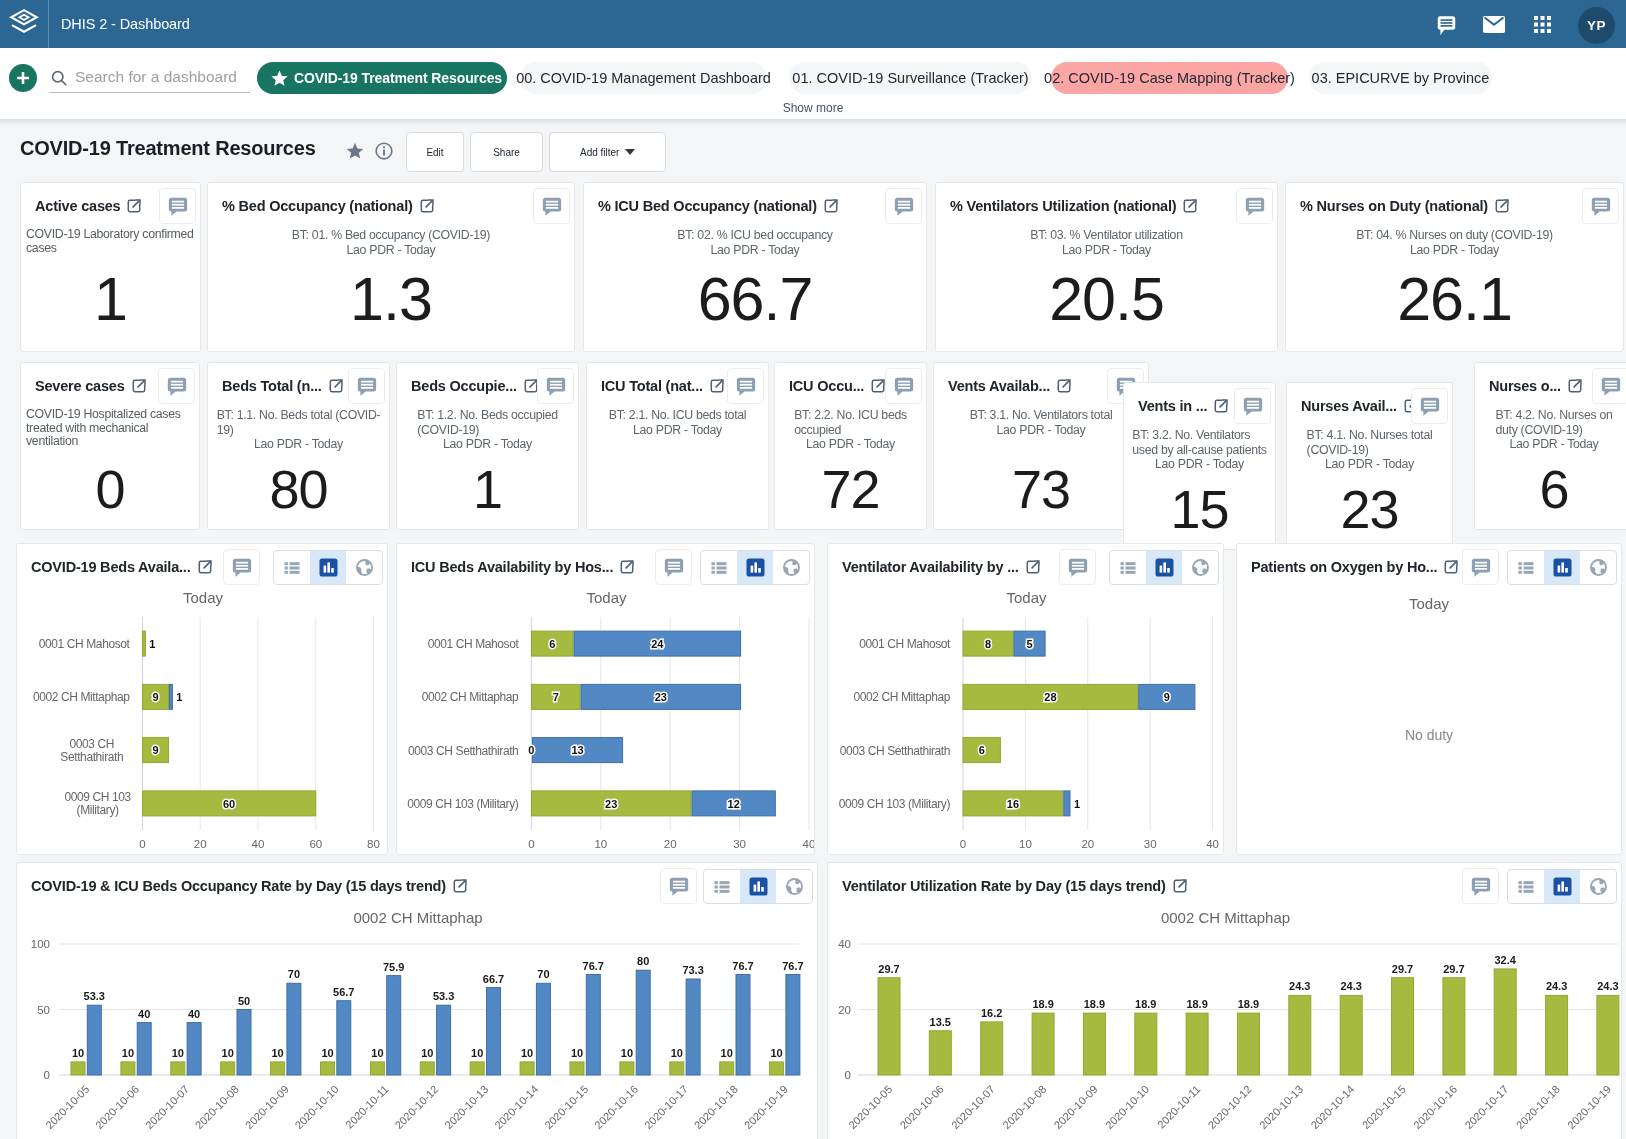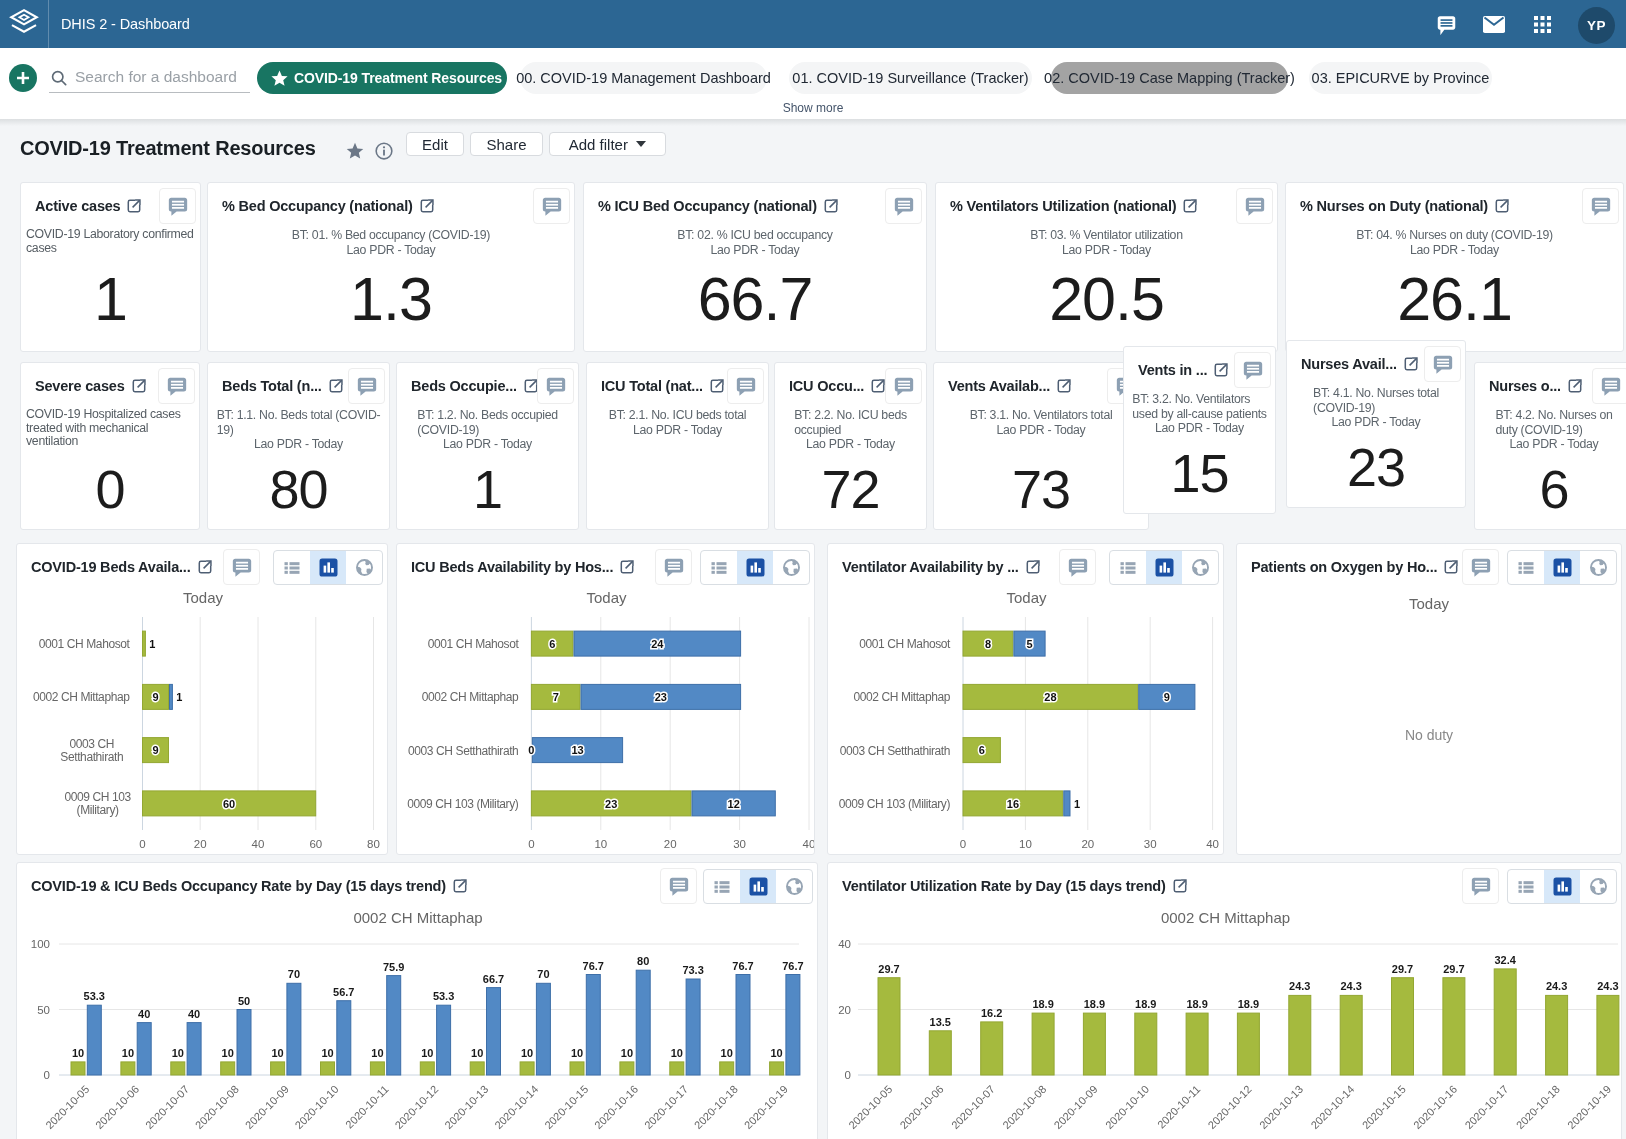--- a/index.html
+++ b/index.html
@@ -9,21 +9,21 @@
 .ct{position:absolute;top:15px;left:14px;font-size:14.5px;font-weight:bold;color:#20262c;white-space:nowrap;letter-spacing:-.2px}
 .ct svg{vertical-align:-2px;margin-left:7px}
 .chatbtn{position:absolute;top:5px;width:37px;height:36px;background:#fff;border:1px solid #ededed;border-radius:4px;display:flex;align-items:center;justify-content:center;box-sizing:border-box}
 .sub{position:absolute;top:45px;left:4px;right:4px;text-align:center;font-size:12.3px;line-height:14.5px;color:#5d656c;letter-spacing:-.3px}
 .sb{display:inline-block;text-align:left}
 .ti{position:absolute;top:45px;left:5px;right:2px;text-align:left;font-size:12.3px;line-height:13.5px;color:#565d63;letter-spacing:-.3px}
 .num{position:absolute;left:0;right:0;text-align:center;color:#1c1c1c;line-height:1;letter-spacing:-1px}
 .tgl{position:absolute;top:6px;height:35px;display:flex;background:#fff;border:1px solid #d9dee3;border-radius:4px;box-sizing:border-box;overflow:hidden}
 .tc{width:36px;display:flex;align-items:center;justify-content:center}
 .on{background:#d7e8f9}
-.btn{position:absolute;top:132px;height:24px;background:#fff;border:1px solid #d8dbdf;border-radius:4px;box-sizing:border-box;font-size:15px;color:#212934;display:flex;align-items:center;justify-content:center}
+.btn{position:absolute;top:132px;height:40px;background:#fff;border:1px solid #d8dbdf;border-radius:4px;box-sizing:border-box;font-size:10px;color:#212934;display:flex;align-items:center;justify-content:center}
 </style></head><body>
 
 <div class="abs" style="left:0;top:0;width:1626px;height:48px;background:#2c6693;border-bottom:1px solid #1c4f77">
  <svg class="abs" style="left:7px;top:7px" width="34" height="34" viewBox="0 0 48 48" fill="none" stroke="#fff">
   <path d="M24 4.5 L42 14.5 L24 24.5 L6 14.5 Z" stroke-width="3"></path>
   <path d="M24 10.8 L30.4 14.5 L24 18.2 L17.6 14.5 Z" stroke-width="2.5"></path>
   <path d="M7 25.5 L24 35 L41 25.5" stroke-width="3"></path>
  </svg>
  <div class="abs" style="left:48px;top:0;width:1px;height:48px;background:rgba(255,255,255,.25)"></div>
  <div class="abs" style="left:61px;top:0;height:48px;display:flex;align-items:center;font-size:14.5px;font-weight:normal;color:#fff;letter-spacing:-.1px">DHIS 2 - Dashboard</div>
@@ -65,21 +65,21 @@
 <div class="abs" style="left:75px;top:68px;font-size:15.5px;color:#9aa0a6">Search for a dashboard</div>
 <div class="abs" style="left:49px;top:92px;width:201px;height:1px;background:#b8bcc0"></div>
 <div class="abs" style="left:257px;top:62px;width:250px;height:32px;border-radius:16px;background:#187562;display:flex;align-items:center">
  <svg style="margin-left:13px" width="19" height="19" viewBox="0 0 24 24" fill="#fff">
       <path d="M12 1.8l3 6.9 7.2.6-5.5 4.9 1.7 7.1L12 17.5l-6.4 3.8 1.7-7.1L1.8 9.3 9 8.7z"></path>
     </svg>
  <div style="flex:1;text-align:center;color:#fff;font-size:14px;font-weight:bold;white-space:nowrap;letter-spacing:-.1px">COVID-19 Treatment Resources</div>
 </div>
 <div class="abs" style="left:520px;top:62px;width:247px;height:32px;border-radius:16px;background:#f4f5f6;color:#212934;font-size:14.5px;display:flex;align-items:center;justify-content:center;white-space:nowrap">00. COVID-19 Management Dashboard</div>
 <div class="abs" style="left:789px;top:62px;width:243px;height:32px;border-radius:16px;background:#f4f5f6;color:#212934;font-size:14.5px;display:flex;align-items:center;justify-content:center;white-space:nowrap">01. COVID-19 Surveillance (Tracker)</div>
-<div class="abs" style="left:1051px;top:62px;width:237px;height:32px;border-radius:16px;background:#a3a3a3;color:#212934;font-size:14.5px;display:flex;align-items:center;justify-content:center;white-space:nowrap">02. COVID-19 Case Mapping (Tracker)</div>
+<div class="abs" style="left:1051px;top:62px;width:237px;height:32px;border-radius:16px;background:#fca5a5;color:#212934;font-size:14.5px;display:flex;align-items:center;justify-content:center;white-space:nowrap">02. COVID-19 Case Mapping (Tracker)</div>
 <div class="abs" style="left:1309px;top:62px;width:183px;height:32px;border-radius:16px;background:#f4f5f6;color:#212934;font-size:14.5px;display:flex;align-items:center;justify-content:center;white-space:nowrap">03. EPICURVE by Province</div>
 <div class="abs" style="left:0;top:101px;width:1626px;text-align:center;font-size:12px;color:#44546a">Show more</div>
 <div class="abs" style="left:20px;top:137px;font-size:20px;font-weight:bold;color:#191f24;letter-spacing:-.2px">COVID-19 Treatment Resources</div>
 <svg class="abs" style="left:345px;top:141px" width="20" height="20" viewBox="0 0 24 24" fill="#6b7787">
     <path d="M12 2.2l2.9 6.7 7 .6-5.3 4.7 1.6 6.9L12 17.4l-6.2 3.7 1.6-6.9L2.1 9.5l7-.6z"></path>
   </svg>
 <svg class="abs" style="left:374px;top:141px" width="20" height="20" viewBox="0 0 24 24" fill="none">
  <circle cx="12" cy="12" r="9.4" stroke="#6b7787" stroke-width="1.9"></circle>
  <circle cx="12" cy="7.6" r="1.35" fill="#6b7787"></circle>
  <rect x="10.9" y="10.4" width="2.2" height="7" fill="#6b7787"></rect>
@@ -293,41 +293,41 @@
         <rect x="5.4" y="9.7" width="13.2" height="1.9" fill="#fff"></rect>
         <rect x="5.4" y="13.1" width="13.2" height="1.9" fill="#fff"></rect>
       </svg>
     </div>
     <div class="sub">
       <div>BT: 3.1. No. Ventilators total</div>
       <div>Lao PDR - Today</div>
     </div>
     <div class="num" style="top:99px;font-size:54px">73</div>
   </div>
-<div class="card" style="left:1123px;top:346px;width:153px;height:168px">
+<div class="card" style="left:1123px;top:382px;width:153px;height:168px">
     <div class="ct">Vents in ...<svg width="14" height="14" viewBox="0 0 14 14" fill="none">
         <path d="M8.2 1.3H2.9C1.9 1.3 1.3 2 1.3 2.9v8.2c0 .9.7 1.6 1.6 1.6h8.2c.9 0 1.6-.7 1.6-1.6V5.9" stroke="#4e5e73" stroke-width="1.5"></path>
         <path d="M5.6 8.4L12.6 1.4" stroke="#4e5e73" stroke-width="1.5"></path>
         <path d="M8.1 1.05h4.85V5.9" stroke="#4e5e73" stroke-width="1.5"></path>
       </svg></div>
     <div class="chatbtn" style="right:4px">
       <svg width="22" height="22" viewBox="0 0 24 24">
         <path fill="#8da0b3" d="M4.5 3h15c1.4 0 2.5 1.1 2.5 2.5v10c0 1.4-1.1 2.5-2.5 2.5H10.5l-5.7 4.6V18h-.3C3.1 18 2 16.9 2 15.5v-10C2 4.1 3.1 3 4.5 3z"></path>
         <rect x="5.4" y="6.3" width="13.2" height="1.9" fill="#fff"></rect>
         <rect x="5.4" y="9.7" width="13.2" height="1.9" fill="#fff"></rect>
         <rect x="5.4" y="13.1" width="13.2" height="1.9" fill="#fff"></rect>
       </svg>
     </div>
     <div class="sub">
       <div><span class="sb">BT: 3.2. No. Ventilators<br>used by all-cause patients</span></div>
       <div>Lao PDR - Today</div>
     </div>
     <div class="num" style="top:99px;font-size:54px">15</div>
   </div>
-<div class="card" style="left:1286px;top:340px;width:180px;height:168px">
+<div class="card" style="left:1286px;top:382px;width:167px;height:168px">
     <div class="ct">Nurses Avail...<svg width="14" height="14" viewBox="0 0 14 14" fill="none">
         <path d="M8.2 1.3H2.9C1.9 1.3 1.3 2 1.3 2.9v8.2c0 .9.7 1.6 1.6 1.6h8.2c.9 0 1.6-.7 1.6-1.6V5.9" stroke="#4e5e73" stroke-width="1.5"></path>
         <path d="M5.6 8.4L12.6 1.4" stroke="#4e5e73" stroke-width="1.5"></path>
         <path d="M8.1 1.05h4.85V5.9" stroke="#4e5e73" stroke-width="1.5"></path>
       </svg></div>
     <div class="chatbtn" style="right:4px">
       <svg width="22" height="22" viewBox="0 0 24 24">
         <path fill="#8da0b3" d="M4.5 3h15c1.4 0 2.5 1.1 2.5 2.5v10c0 1.4-1.1 2.5-2.5 2.5H10.5l-5.7 4.6V18h-.3C3.1 18 2 16.9 2 15.5v-10C2 4.1 3.1 3 4.5 3z"></path>
         <rect x="5.4" y="6.3" width="13.2" height="1.9" fill="#fff"></rect>
         <rect x="5.4" y="9.7" width="13.2" height="1.9" fill="#fff"></rect>

